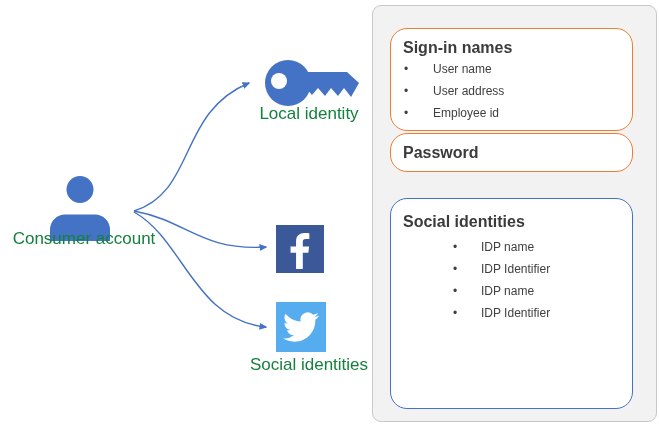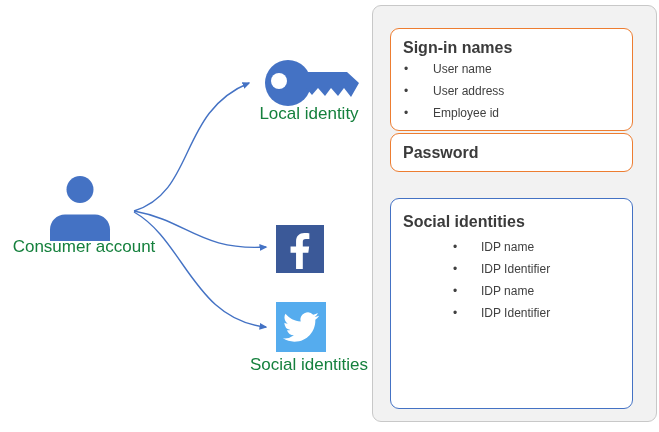--- a/index.html
+++ b/index.html
@@ -16,21 +16,21 @@
     text-align:center;white-space:nowrap;
   }
 
   
   .panel{
     position:absolute;left:372px;top:5px;width:283px;height:415px;
     background:#F2F2F2;border:1px solid #C8C8C8;border-radius:9px;
   }
   .box{
     position:absolute;left:17px;width:243px;background:#ffffff;
-    border-radius:9px;box-sizing:border-box;padding:8px 6px 0 12px;
+    border-radius:17px;box-sizing:border-box;padding:8px 6px 0 12px;
   }
   .box.orange{border:1.5px solid #ED7D31;}
   .box.blue{border:1.5px solid #4472C4;}
   .box-title{font-weight:bold;font-size:16px;line-height:21px;color:#3B3B3B;white-space:nowrap;}
   .box-signin{top:22px;height:103px;}
   .box-password{top:127px;height:39px;}
   .box-social{top:192px;height:211px;padding-top:12px;}
   .box-social .box-title{margin-bottom:4px;}
   .row{
     position:relative;font-size:12px;line-height:22px;color:#404040;
@@ -60,21 +60,21 @@
       <path d="M134 211 C196 192 178 112 249 83" marker-end="url(#ah)"></path>
       <path d="M134 211 C188 221 200 251 266 247" marker-end="url(#ah)"></path>
       <path d="M134 212 C184 240 194 320 266 327" marker-end="url(#ah)"></path>
     </g>
   </svg>
 
   <svg class="abs" style="left:44px;top:172px" width="76" height="72" viewBox="0 0 76 72">
     <circle cx="36" cy="17.5" r="13.5" fill="#4472C4"></circle>
     <path d="M6 69 v-11.5 c0 -8.3 6.7 -15 15 -15 h30 c8.3 0 15 6.7 15 15 V69 Z" fill="#4472C4"></path>
   </svg>
-  <div class="lbl" style="left:8px;top:237px;width:152px">Consumer account</div>
+  <div class="lbl" style="left:8px;top:229px;width:152px">Consumer account</div>
 
   <svg class="abs" style="left:260px;top:57px" width="102" height="50" viewBox="0 0 102 50">
     <circle cx="28" cy="26" r="23" fill="#4472C4"></circle>
     <path d="M43 15 L87 15 L99 26 L91 40 L84 31 L78 39 L71 31 L65 39 L58 31 L52 38 L46 31 L43 31 Z" fill="#4472C4"></path>
     <circle cx="19" cy="24" r="8" fill="#ffffff"></circle>
   </svg>
   <div class="lbl" style="left:243px;top:104px;width:132px">Local identity</div>
 
   <div class="tile tile-fb">
     <svg width="48" height="48" viewBox="0 0 24 24">

